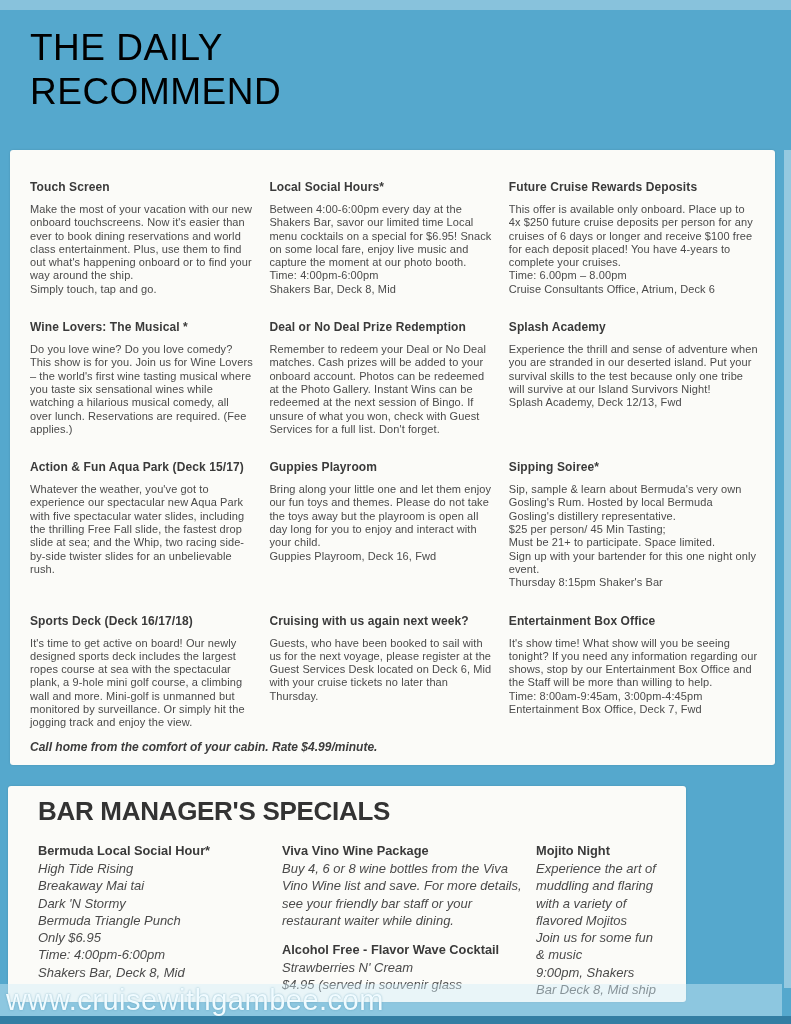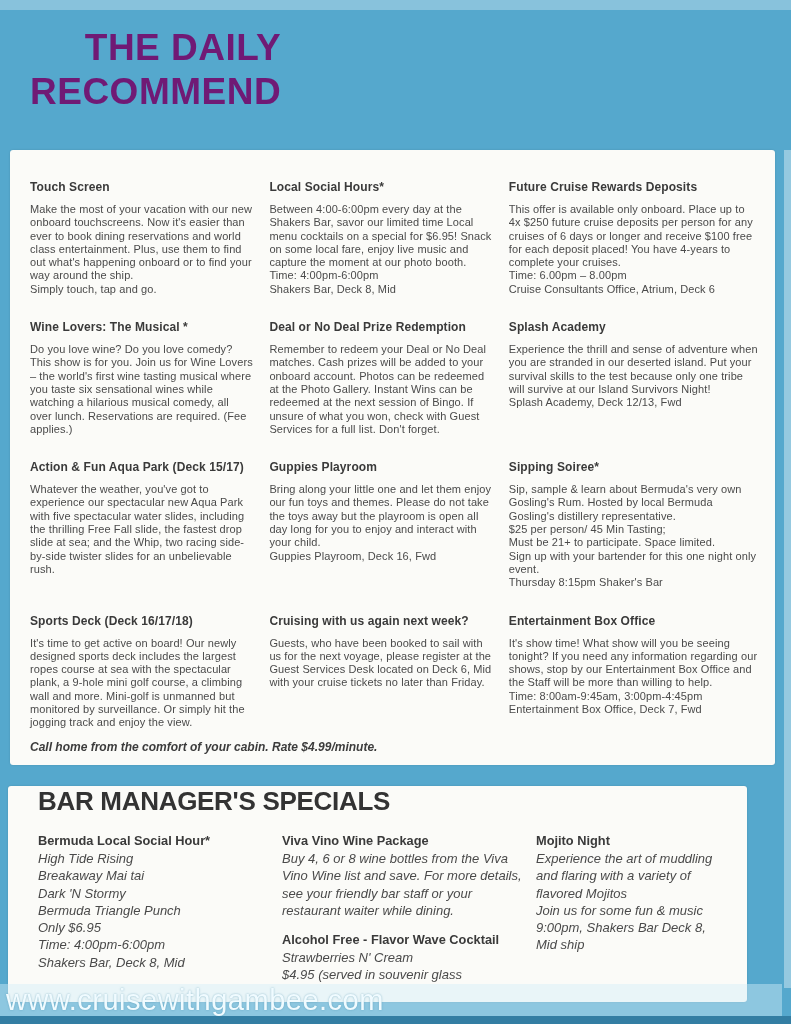--- a/index.html
+++ b/index.html
@@ -27,27 +27,26 @@
     top: 150px;
     bottom: 36px;
     width: 7px;
     background: rgba(255,255,255,0.38);
   }
 
   .page-title {
     position: absolute;
     left: 30px;
     top: 26px;
-    color: #701a75;
+    color: #000000;
     font-size: 37px;
-    font-weight: 700;
+    font-weight: 400;
     line-height: 1.2;
     letter-spacing: 0.5px;
     white-space: pre-line;
-    text-align: right;
   }
 
   .card {
     position: absolute;
     background: #fbfbf8;
     border-radius: 3px;
     box-shadow: 0 0 2px rgba(0,0,0,0.15);
   }
 
   .daily-card {
@@ -90,23 +89,23 @@
     font-size: 12px;
     font-weight: 700;
     color: #3c3c3c;
     padding: 10px 0 6px 0;
     font-style: italic;
   }
 
   .bar-card {
     left: 8px;
     top: 786px;
-    width: 739px;
+    width: 678px;
     height: 216px;
-    padding: 0 30px 10px 30px;
+    padding: 10px 30px 10px 30px;
   }
 
   .bar-heading {
     font-size: 26px;
     font-weight: 700;
     color: #333333;
     letter-spacing: -0.3px;
     margin-bottom: 16px;
   }
 
@@ -221,21 +220,21 @@
 Sign up with your bartender for this one night only event.
 Thursday 8:15pm Shaker's Bar</div>
       </div>
 
       <div class="sec">
         <h3>Sports Deck (Deck 16/17/18)</h3>
         <div class="body">It's time to get active on board! Our newly designed sports deck includes the largest ropes course at sea with the spectacular plank, a 9-hole mini golf course, a climbing wall and more. Mini-golf is unmanned but monitored by surveillance. Or simply hit the jogging track and enjoy the view.</div>
       </div>
       <div class="sec">
         <h3>Cruising with us again next week?</h3>
-        <div class="body">Guests, who have been booked to sail with us for the next voyage, please register at the Guest Services Desk located on Deck 6, Mid with your cruise tickets no later than Friday.</div>
+        <div class="body">Guests, who have been booked to sail with us for the next voyage, please register at the Guest Services Desk located on Deck 6, Mid with your cruise tickets no later than Thursday.</div>
       </div>
       <div class="sec">
         <h3>Entertainment Box Office</h3>
         <div class="body">It's show time! What show will you be seeing tonight? If you need any information regarding our shows, stop by our Entertainment Box Office and the Staff will be more than willing to help.
 Time: 8:00am-9:45am, 3:00pm-4:45pm
 Entertainment Box Office, Deck 7, Fwd</div>
       </div>
 
     </div>
 

